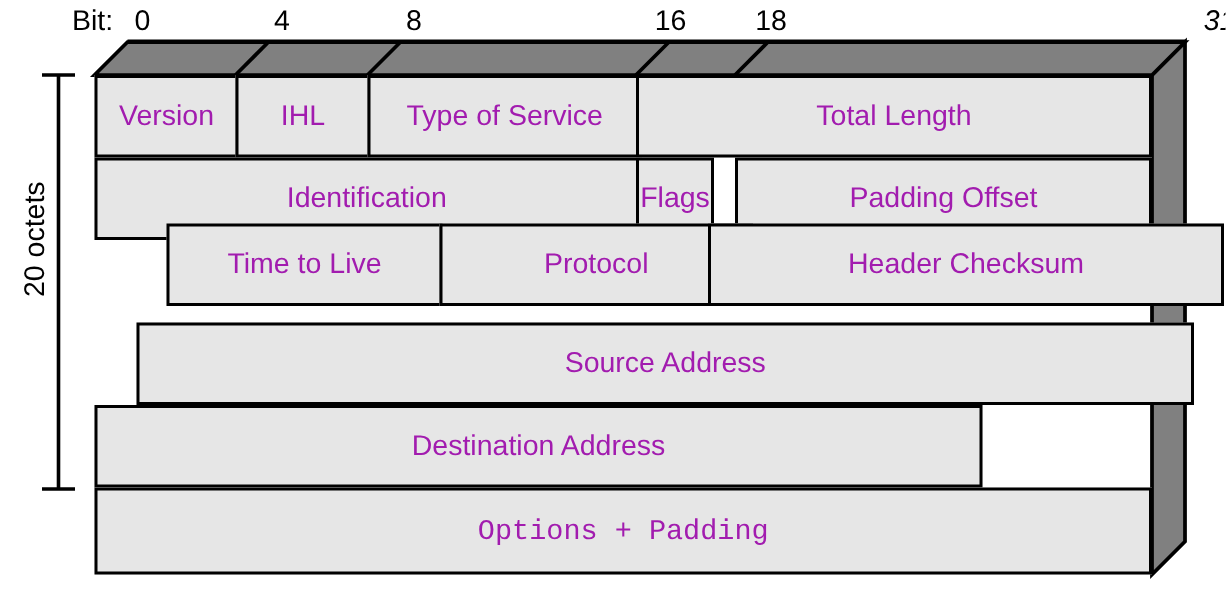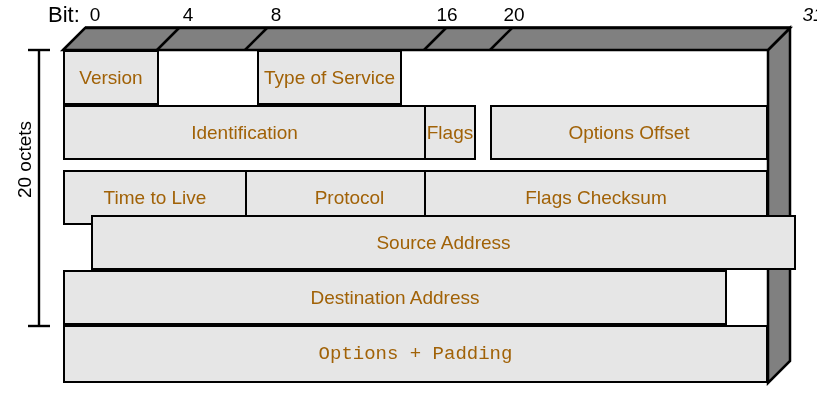--- a/index.html
+++ b/index.html
@@ -26,21 +26,21 @@
     position: absolute;
     left: 0;
     top: 0;
     width: 817px;
     height: 400px;
   }
 
   
   .bit-word {
     position: absolute;
-    font-size: 22px;
+    font-size: 19px;
     line-height: 19px;
     color: #000;
     white-space: nowrap;
   }
   .bit-num {
     position: absolute;
     font-size: 19px;
     line-height: 19px;
     color: #000;
     white-space: nowrap;
@@ -68,21 +68,21 @@
     background: #e6e6e6;
     border: 2px solid #000000;
     box-sizing: border-box;
     display: flex;
     align-items: center;
     justify-content: center;
   }
   .cell-label {
     font-size: 19px;
     line-height: 21px;
-    color: #a16207;
+    color: #a21caf;
     white-space: nowrap;
     text-align: center;
   }
 
   
   #bracket {
     position: absolute;
     left: 24px;
     top: 48px;
     width: 26px;
@@ -124,75 +124,81 @@
       <line x1="85" y1="27" x2="790" y2="27"></line>
     </g>
   </svg>
 
   <div class="bit-word" style="left:48px; top:5px;">Bit:</div>
 
   <div class="bit-num" style="left:80px; top:5px; width:30px;">0</div>
   <div class="bit-num" style="left:173px; top:5px; width:30px;">4</div>
   <div class="bit-num" style="left:261px; top:5px; width:30px;">8</div>
   <div class="bit-num" style="left:432px; top:5px; width:30px;">16</div>
-  <div class="bit-num" style="left:499px; top:5px; width:30px;">20</div>
+  <div class="bit-num" style="left:499px; top:5px; width:30px;">18</div>
   <div class="bit-num" style="left:798px; top:5px; width:30px;font-style:italic;">31</div>
 
   <svg id="bracket" viewBox="0 0 26 280" width="26" height="280">
     <g stroke="#000000" stroke-width="2.4" fill="none">
       <line x1="4" y1="2" x2="26" y2="2"></line>
       <line x1="15" y1="2" x2="15" y2="278"></line>
       <line x1="4" y1="278" x2="26" y2="278"></line>
     </g>
   </svg>
   <div id="bracket-label">20 octets</div>
 
   <div id="fields">
 
     <div class="row" style="top:0px;">
       <div class="cell" style="left:0px; width:96px;">
         <span class="cell-label">Version</span>
       </div>
-      <div class="cell" style="left:182px; width:145px;margin-left:12px;">
+      <div class="cell" style="left:94px; width:90px;">
+        <span class="cell-label">IHL</span>
+      </div>
+      <div class="cell" style="left:182px; width:183px;">
         <span class="cell-label">Type of Service</span>
+      </div>
+      <div class="cell" style="left:361px; width:344px;">
+        <span class="cell-label">Total Length</span>
       </div>
     </div>
 
     <div class="row" style="top:55px;">
       <div class="cell" style="left:0px; width:363px;">
         <span class="cell-label">Identification</span>
       </div>
       <div class="cell" style="left:361px; width:52px;">
         <span class="cell-label">Flags</span>
       </div>
       <div class="cell" style="left:427px; width:278px;">
-        <span class="cell-label">Options Offset</span>
-      </div>
-    </div>
-
-    <div class="row" style="top:120px;">
+        <span class="cell-label">Padding Offset</span>
+      </div>
+    </div>
+
+    <div class="row" style="top:99px;margin-left:48px;">
       <div class="cell" style="left:0px; width:184px;">
         <span class="cell-label">Time to Live</span>
       </div>
       <div class="cell" style="left:182px; width:209px;">
         <span class="cell-label">Protocol</span>
       </div>
       <div class="cell" style="left:361px; width:344px;">
-        <span class="cell-label">Flags Checksum</span>
+        <span class="cell-label">Header Checksum</span>
       </div>
     </div>
 
     <div class="row" style="top:165px;">
       <div class="cell" style="left:0px; width:705px;margin-left:28px;">
         <span class="cell-label">Source Address</span>
       </div>
     </div>
 
     <div class="row" style="top:220px;">
-      <div class="cell" style="left:0px; width:664px;">
+      <div class="cell" style="left:0px; width:592px;">
         <span class="cell-label">Destination Address</span>
       </div>
     </div>
 
     <div class="row" style="top:275px;font-family:Liberation Mono, monospace;">
       <div class="cell" style="left:0px; width:705px; height:58px;">
         <span class="cell-label">Options + Padding</span>
       </div>
     </div>
 

